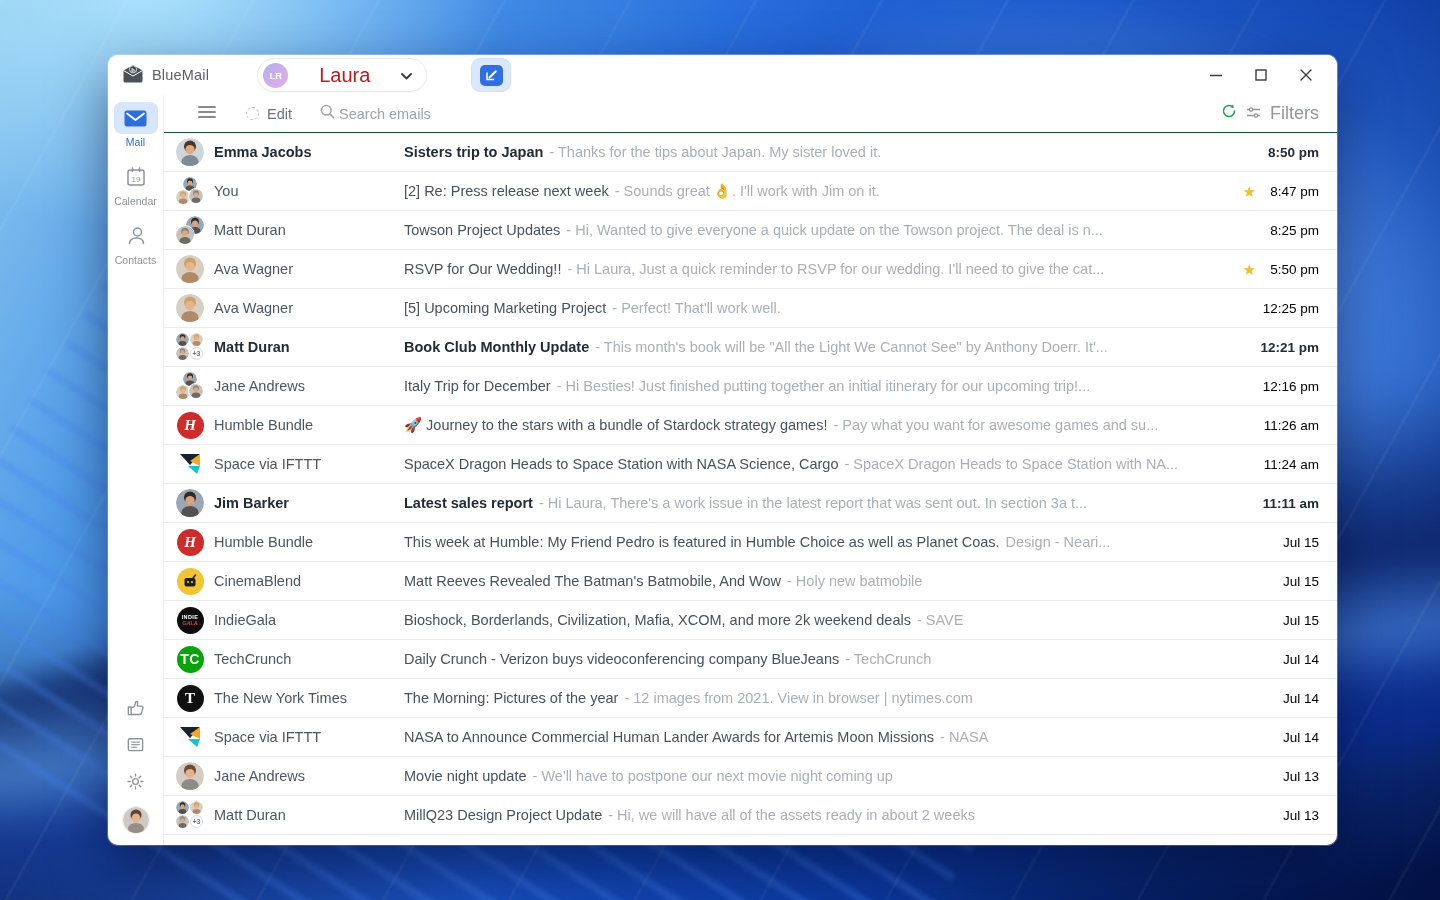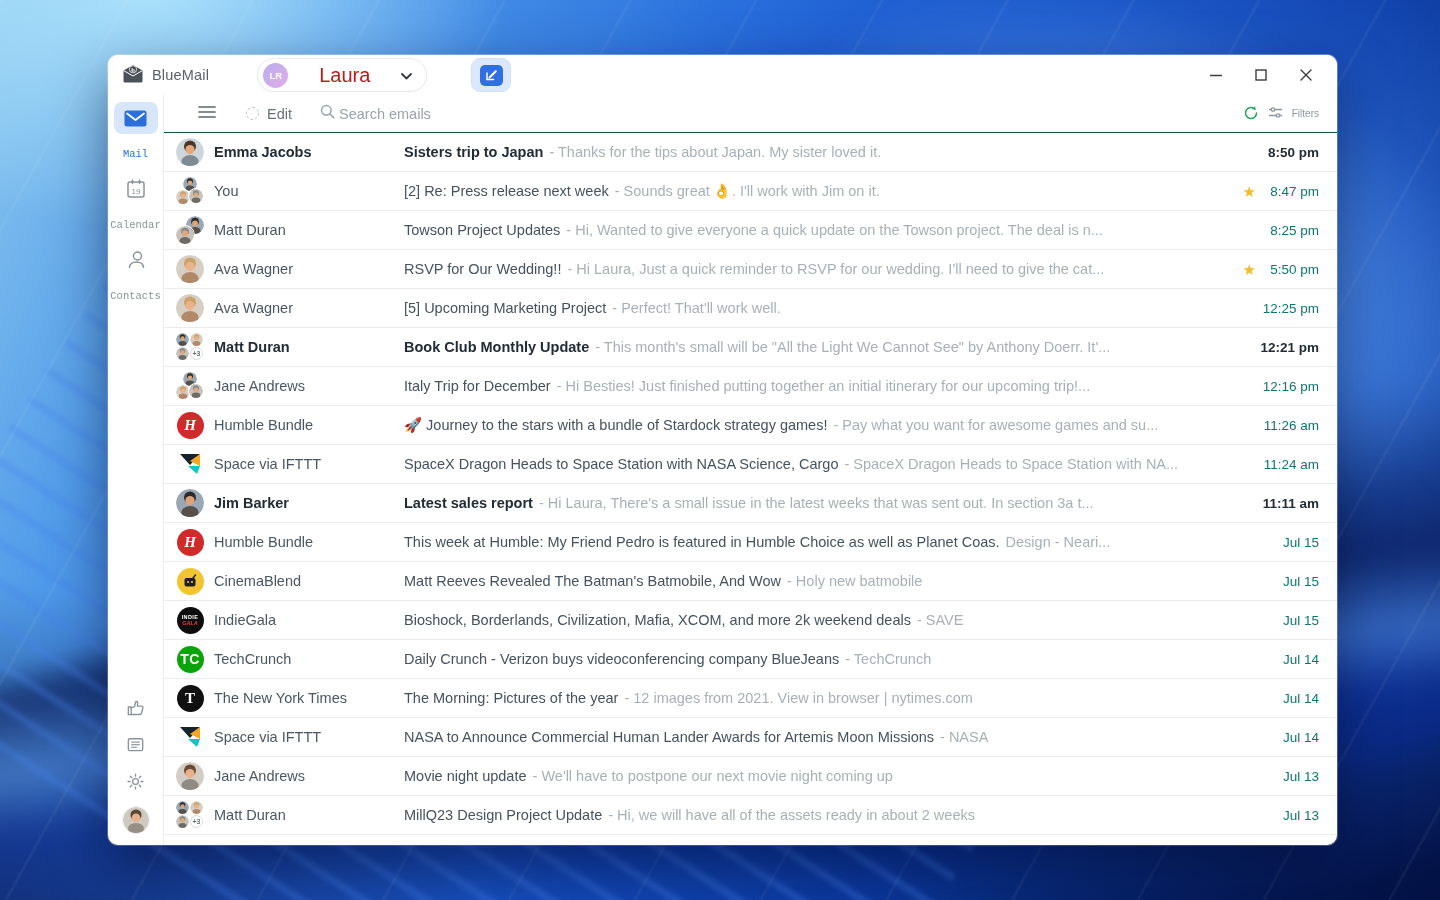--- a/index.html
+++ b/index.html
@@ -46,36 +46,36 @@
   .win-controls { margin-left:auto; display:flex; align-items:center; gap:27px; padding-right:8px; }
   .win-btn { width:18px; height:18px; display:flex; align-items:center; justify-content:center; }
 
   
   .body { flex:1; display:flex; min-height:0; }
   .sidebar { width:56px; flex:0 0 56px; border-right:1px solid #ededed; display:flex; flex-direction:column;
     align-items:center; padding-top:7px; }
   .nav-item { width:48px; display:flex; flex-direction:column; align-items:center; margin-bottom:13px; }
   .nav-tile { width:44px; height:32px; border-radius:8px; display:flex; align-items:center; justify-content:center; }
   .nav-item.active .nav-tile { background:#d8e6fb; }
-  .nav-label { font-size:10.5px; color:#8a939b; margin-top:14px;font-family:Liberation Mono, monospace; }
+  .nav-label { font-size:10.5px; color:#8a939b; margin-top:2px; }
   .nav-item.active .nav-label { color:#2a6fdb; }
   .side-bottom { margin-top:auto; display:flex; flex-direction:column; align-items:center; gap:15px; padding-bottom:12px; }
   .side-icon { width:22px; height:22px; display:flex; align-items:center; justify-content:center; }
   .profile-avatar { width:26px; height:26px; border-radius:50%; overflow:hidden; box-shadow:0 0 0 1px rgba(0,0,0,.06); }
 
   
   .content { flex:1; display:flex; flex-direction:column; min-width:0; }
   .toolbar { height:38px; flex:0 0 38px; display:flex; align-items:center; padding:0 18px 0 24px; border-bottom:1px solid #14532d; }
   .hamburger { margin-left:10px; }
   .edit-group { margin-left:30px; display:flex; align-items:center; gap:8px; color:#6a737b; font-size:14.5px; }
   .dashed-circle { width:13px; height:13px; border:1.5px dashed #b9c1c8; border-radius:50%; }
   .search-group { margin-left:28px; display:flex; align-items:center; gap:4px; }
   .search-input { border:none; outline:none; width:230px; font-size:14.5px; color:#3c4852; background:transparent; font-family:inherit; }
   .search-input::placeholder { color:#9aa4ad; }
-  .toolbar-right { margin-left:auto; display:flex; align-items:center; gap:9px; color:#8d97a0; font-size:10px; }
+  .toolbar-right { margin-left:auto; display:flex; align-items:center; gap:9px; color:#8d97a0; font-size:18px; }
 
   
   .email-list { flex:1; overflow:hidden; }
   .row { height:39px; display:flex; align-items:center; padding:0 18px 0 12px; border-bottom:1px solid #ececec; font-size:14.5px; background:#fff; }
   .avatar { width:28px; height:28px; flex:0 0 28px; margin-right:10px; position:relative; }
   .avatar .ph { position:absolute; inset:0; border-radius:50%; overflow:hidden; }
   .avatar .mini { position:absolute; border-radius:50%; overflow:hidden; box-shadow:0 0 0 1px #fff; }
   .avatar .more-badge { position:absolute; border-radius:50%; background:#fff; border:1px solid #d9dde1; color:#6a737b;
     font-size:7px; font-weight:700; display:flex; align-items:center; justify-content:center; }
   .brand-circle { width:27px; height:27px; border-radius:50%; display:flex; flex-direction:column; align-items:center; justify-content:center; margin:0.5px; }
@@ -83,21 +83,21 @@
   .brand-tc { color:#fff; font-weight:700; font-size:14px; letter-spacing:.3px; }
   .brand-t { color:#fff; font-family:"Liberation Serif", serif; font-weight:700; font-size:15px; line-height:1; }
   .brand-ig1 { color:#fff; font-size:5.5px; font-weight:700; line-height:1.1; letter-spacing:.4px; }
   .brand-ig2 { color:#e04040; font-size:5.5px; font-weight:700; line-height:1.1; font-style:italic; }
   .sender { width:190px; flex:0 0 190px; color:#4a5762; white-space:nowrap; overflow:hidden; text-overflow:ellipsis; }
   .subject-line { flex:1; min-width:0; white-space:nowrap; overflow:hidden; }
   .subject { color:#45525d; }
   .snippet { color:#a8b0b7; margin-left:6px;margin-top:28px; }
   .right-group { margin-left:12px; display:flex; align-items:center; gap:5px; flex:0 0 auto; }
   .star { color:#f2bd2a; font-size:15px; line-height:1; }
-  .time { min-width:58px; text-align:right; font-size:13.5px; color:#0f766e; white-space:nowrap; }
+  .time { min-width:58px; text-align:right; font-size:13.5px; color:#000000; white-space:nowrap; }
   .row.unread .sender, .row.unread .subject { color:#222c35; font-weight:700; }
   .row.unread .time { color:#222c35; font-weight:700; }
 </style>
 </head>
 <body>
 
 <div class="stage">
   <div class="ribbon1"></div>
   <div class="ribbon2"></div>
   <div class="stripes"></div>
@@ -382,21 +382,21 @@
                   </svg></span>
                 <span class="mini" style="left:0px;top:14px;width:13px;height:13px"><svg viewBox="0 0 28 28" width="100%" height="100%">
                     <circle cx="14" cy="14" r="14" fill="#c9c2ba"></circle>
                     <circle cx="14" cy="8.6" r="6" fill="#8a8a88"></circle>
                     <circle cx="14" cy="11.6" r="4.6" fill="#e0a87e"></circle>
                     <ellipse cx="14" cy="23.5" rx="8.6" ry="6.4" fill="#6e6a66"></ellipse>
                   </svg></span>
                 <span class="more-badge" style="left:14px;top:14px;width:13px;height:13px">+3</span>
               </span>
     <span class="sender">Matt Duran</span>
-    <span class="subject-line"><span class="subject">Book Club Monthly Update</span><span class="snippet">- This month's small will be "All the Light We Cannot See" by Anthony Doerr. It'...</span></span>
+    <span class="subject-line"><span class="subject">Book Club Monthly Update</span><span class="snippet">- This month's book will be "All the Light We Cannot See" by Anthony Doerr. It'...</span></span>
     <span class="right-group">
 
       <span class="time">12:21 pm</span>
     </span>
   </div>
 
   <div class="row">
     <span class="avatar">
                 <span class="mini" style="left:7px;top:0px;width:14px;height:14px"><svg viewBox="0 0 28 28" width="100%" height="100%">
                     <circle cx="14" cy="14" r="14" fill="#9aa7b5"></circle>
@@ -456,21 +456,21 @@
   <div class="row unread">
     <span class="avatar">
                 <span class="ph"><svg viewBox="0 0 28 28" width="100%" height="100%">
                     <circle cx="14" cy="14" r="14" fill="#9aa7b5"></circle>
                     <circle cx="14" cy="8.6" r="6" fill="#2e2a28"></circle>
                     <circle cx="14" cy="11.6" r="4.6" fill="#dda47a"></circle>
                     <ellipse cx="14" cy="23.5" rx="8.6" ry="6.4" fill="#55504b"></ellipse>
                   </svg></span>
               </span>
     <span class="sender">Jim Barker</span>
-    <span class="subject-line"><span class="subject">Latest sales report</span><span class="snippet">- Hi Laura, There's a small issue in the latest weeks that was sent out. In section 3a t...</span></span>
+    <span class="subject-line"><span class="subject">Latest sales report</span><span class="snippet">- Hi Laura, There's a work issue in the latest report that was sent out. In section 3a t...</span></span>
     <span class="right-group">
 
       <span class="time">11:11 am</span>
     </span>
   </div>
 
   <div class="row">
     <span class="avatar">
                 <span class="brand-circle" style="background:#cf2b2b">
                   <span class="brand-h">H</span>

